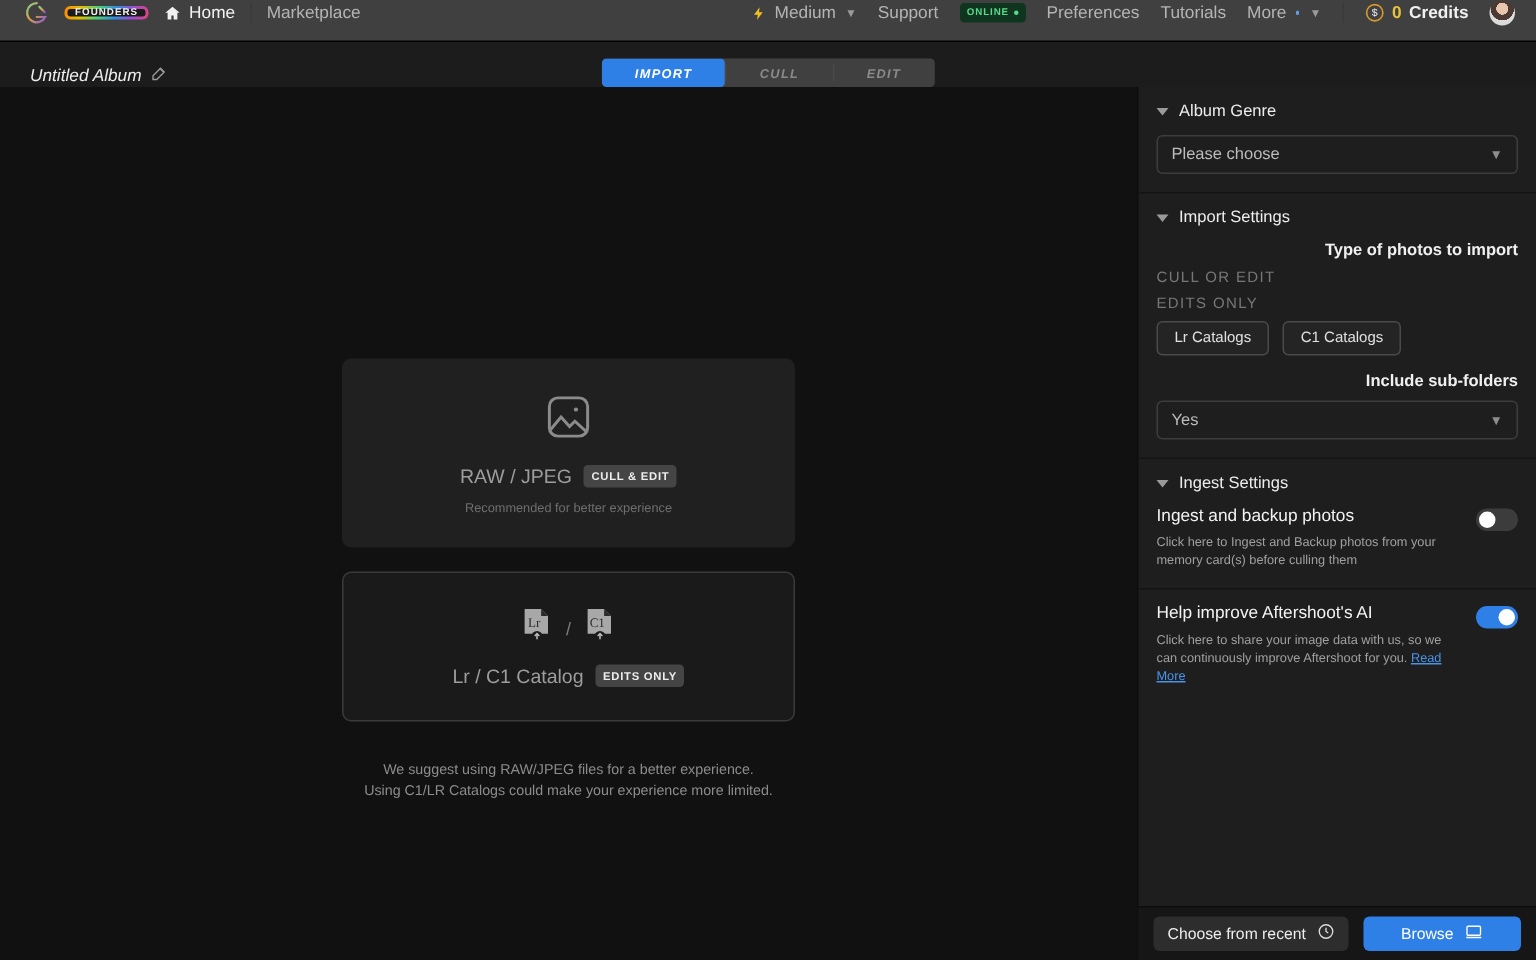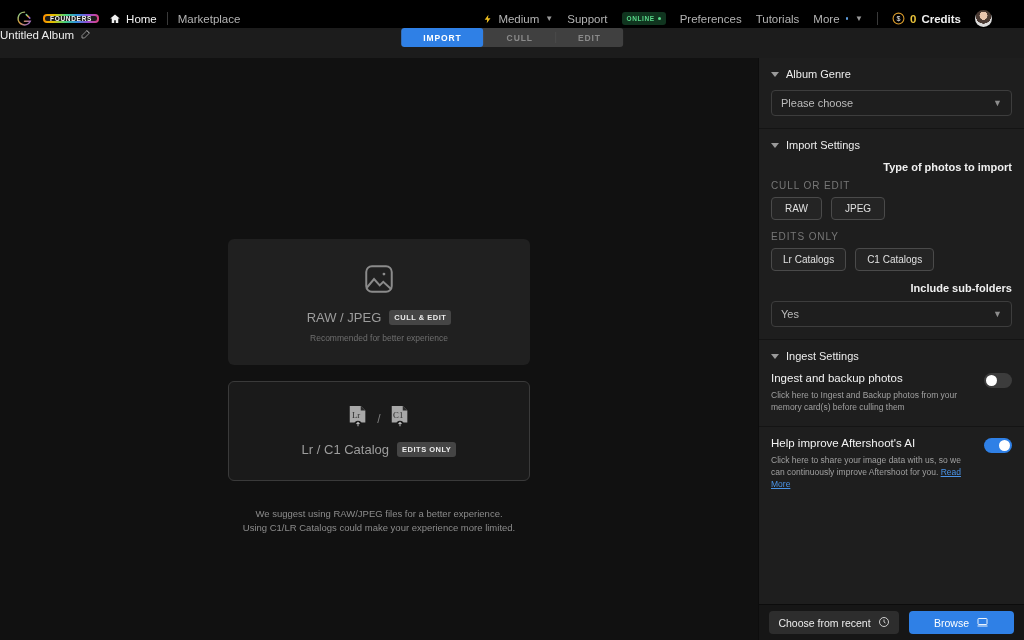--- a/index.html
+++ b/index.html
@@ -7,22 +7,22 @@
     width: 1024px; height: 640px;
     background: #121212;
     font-family: "Liberation Sans", sans-serif;
     color: #e8e8e8;
     overflow: hidden;
   }
   .app { position: relative; width: 1024px; height: 640px; display: flex; flex-direction: column; }
 
   
   .topnav {
-    height: 28px; background: #000000; display: flex; align-items: flex-end;
-    padding: 0 26px 0 16px; flex: 0 0 28px; border-bottom: 1px solid #000;
+    height: 28px; background: #404040; display: flex; align-items: flex-start;
+    padding: 0 8px 0 16px; flex: 0 0 28px; border-bottom: 1px solid #000;
   }
   .nav-left { display: flex; align-items: center; gap: 10px; }
   .nav-right { margin-left: auto; display: flex; align-items: center; gap: 14px; padding-right: 6px;}
   .logo-mark { width: 17px; height: 17px; position: relative; flex: 0 0 17px; }
   .logo-mark svg { display:block; }
   .founders-badge {
     padding: 2px; border-radius: 4px;
     background: linear-gradient(100deg,#ff8a00,#e0c000,#49d17a,#2f8fe0,#9a4bd6,#e0457b);
     display: inline-block; line-height: 0;
   }
@@ -51,22 +51,22 @@
   .credits .lbl { color: #f0f0f0; font-weight: bold; }
   .avatar {
     width: 17px; height: 17px; border-radius: 50%;
     background: radial-gradient(circle at 50% 34%, #e8c5ad 0 28%, #4a3a33 29% 55%, #dcdcdc 56% 100%);
     overflow: hidden; position: relative; flex: 0 0 17px;
   }
   .more-dot { width:2.5px; height:2.5px; border-radius:50%; background:#5f9fe0; margin:0 1px;}
 
   
   .subbar {
-    height: 30px; background: #1c1c1c; display: flex; align-items: flex-start;
-    padding: 0 0; flex: 0 0 30px; position: relative;
+    height: 30px; background: #1c1c1c; display: flex; align-items: flex-end;
+    padding: 0 20px; flex: 0 0 30px; position: relative; font-style: italic;
   }
   .album-title { font-size: 11.5px; color: #ededed; display: flex; align-items: center; gap: 6px;}
   .tabs {
     position: absolute; left: 50%; transform: translateX(-50%);
     display: flex; align-items: center; background: #404040; border-radius: 3px;
     height: 19px; overflow: hidden;
   }
   .tab {
     font-size: 8.5px; font-weight: bold; letter-spacing: 0.9px;
     padding: 0 22px; height: 19px; display: flex; align-items: center;
@@ -331,24 +331,20 @@
           </div>
         </div>
 
         <div class="section">
           <div class="sec-head">
             <span class="caret"></span>
             <span>Import Settings</span>
           </div>
           <div class="field-label">Type of photos to import</div>
           <div class="sub-label">CULL OR EDIT</div>
-          <div class="chips">
-            <div class="chip">RAW</div>
-            <div class="chip">JPEG</div>
-          </div>
           <div class="sub-label">EDITS ONLY</div>
           <div class="chips">
             <div class="chip wide">Lr Catalogs</div>
             <div class="chip wide">C1 Catalogs</div>
           </div>
           <div class="field-label">Include sub-folders</div>
           <div class="select">
             <span class="v">Yes</span>
             <span class="cd">▼</span>
           </div>

